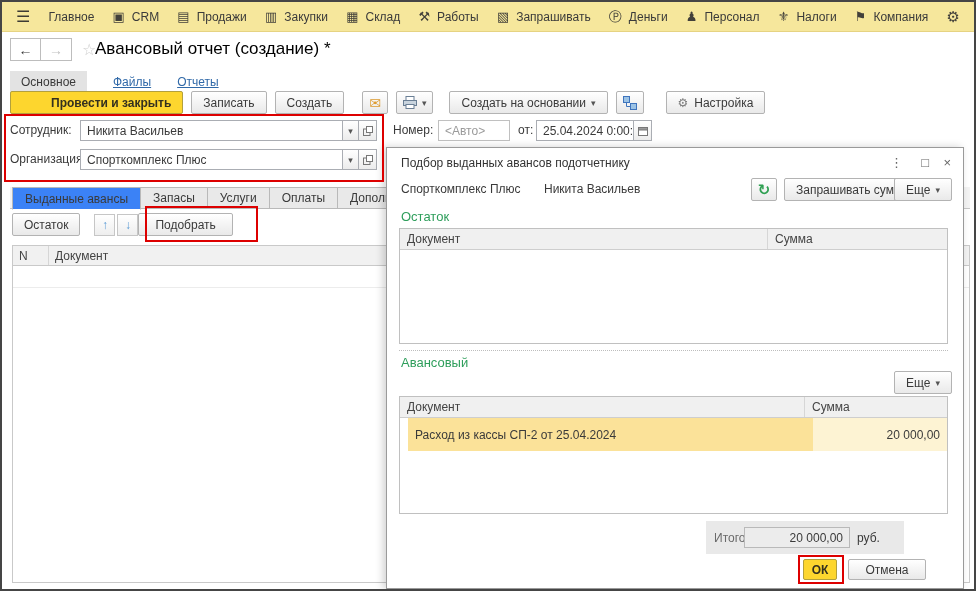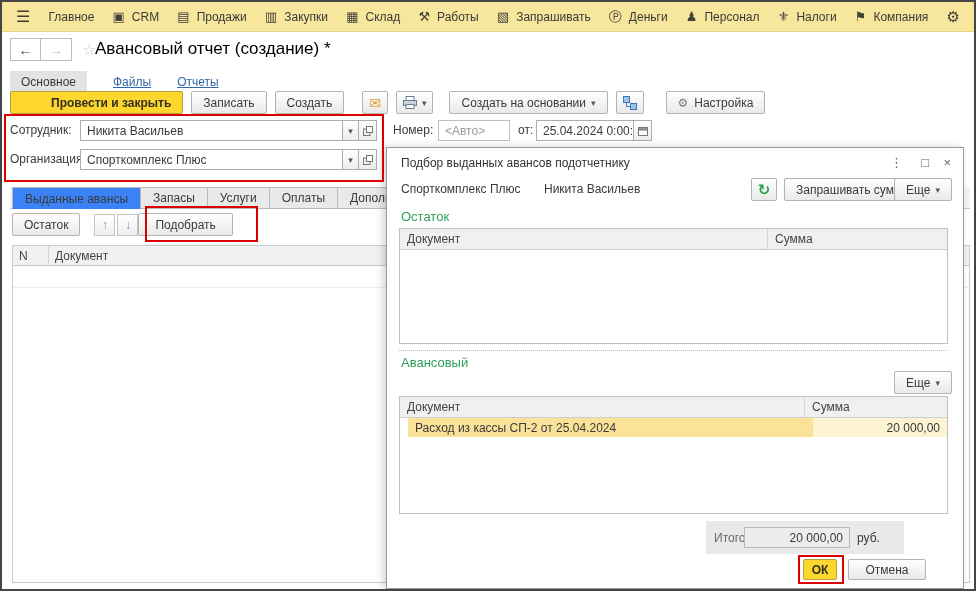--- a/index.html
+++ b/index.html
@@ -69,21 +69,21 @@
 
   
   .modal { position:absolute; left:384px; top:145px; width:578px; bottom:0; background:#fff;
            border:1px solid #9a9a9a; box-shadow:-3px 0 8px rgba(0,0,0,.18); z-index:10; }
   .modal .mtitle { position:absolute; left:14px; top:8px; font-size:12px; color:#333; }
   .wctl { position:absolute; top:7px; color:#666; font-size:13px; cursor:pointer; }
   .modal .subtxt { position:absolute; top:34px; color:#3a3a3a; }
   .mtable { position:absolute; left:12px; width:549px; border:1px solid #c0c0c0; background:#fff; }
   .mtable .hd { display:flex; height:21px; background:#f0f0f0; border-bottom:1px solid #cecece; color:#444; }
   .mtable .hd > div { display:flex; align-items:center; padding:0 7px; }
-  .sel-row { display:flex; height:19px;padding-left:8px; }
+  .sel-row { display:flex; height:33px;padding-left:8px; }
   .sel-row .doc { display:flex; align-items:center; padding:0 7px; background:var(--selection,#fbe299); }
   .sel-row .amt { display:flex; align-items:center; justify-content:flex-end; padding:0 7px; background:var(--selection_light,#fdf3d3); }
   .greenhead { position:absolute; left:14px; font-size:13px; color:var(--green,#2e9e5b); }
   .dotline { position:absolute; left:12px; width:549px; border-top:1px dotted #bdbdbd; }
   .totalband { position:absolute; left:319px; top:373px; width:198px; height:33px; background:#e9e9e9; }
   .totalfield { position:absolute; left:38px; top:6px; width:106px; height:21px; border:1px solid #b9b9b9;
                 background:#ececec; display:flex; align-items:center; justify-content:flex-end; padding:0 6px; color:#3a3a3a; }
 
   svg { display:block; }
 </style>

